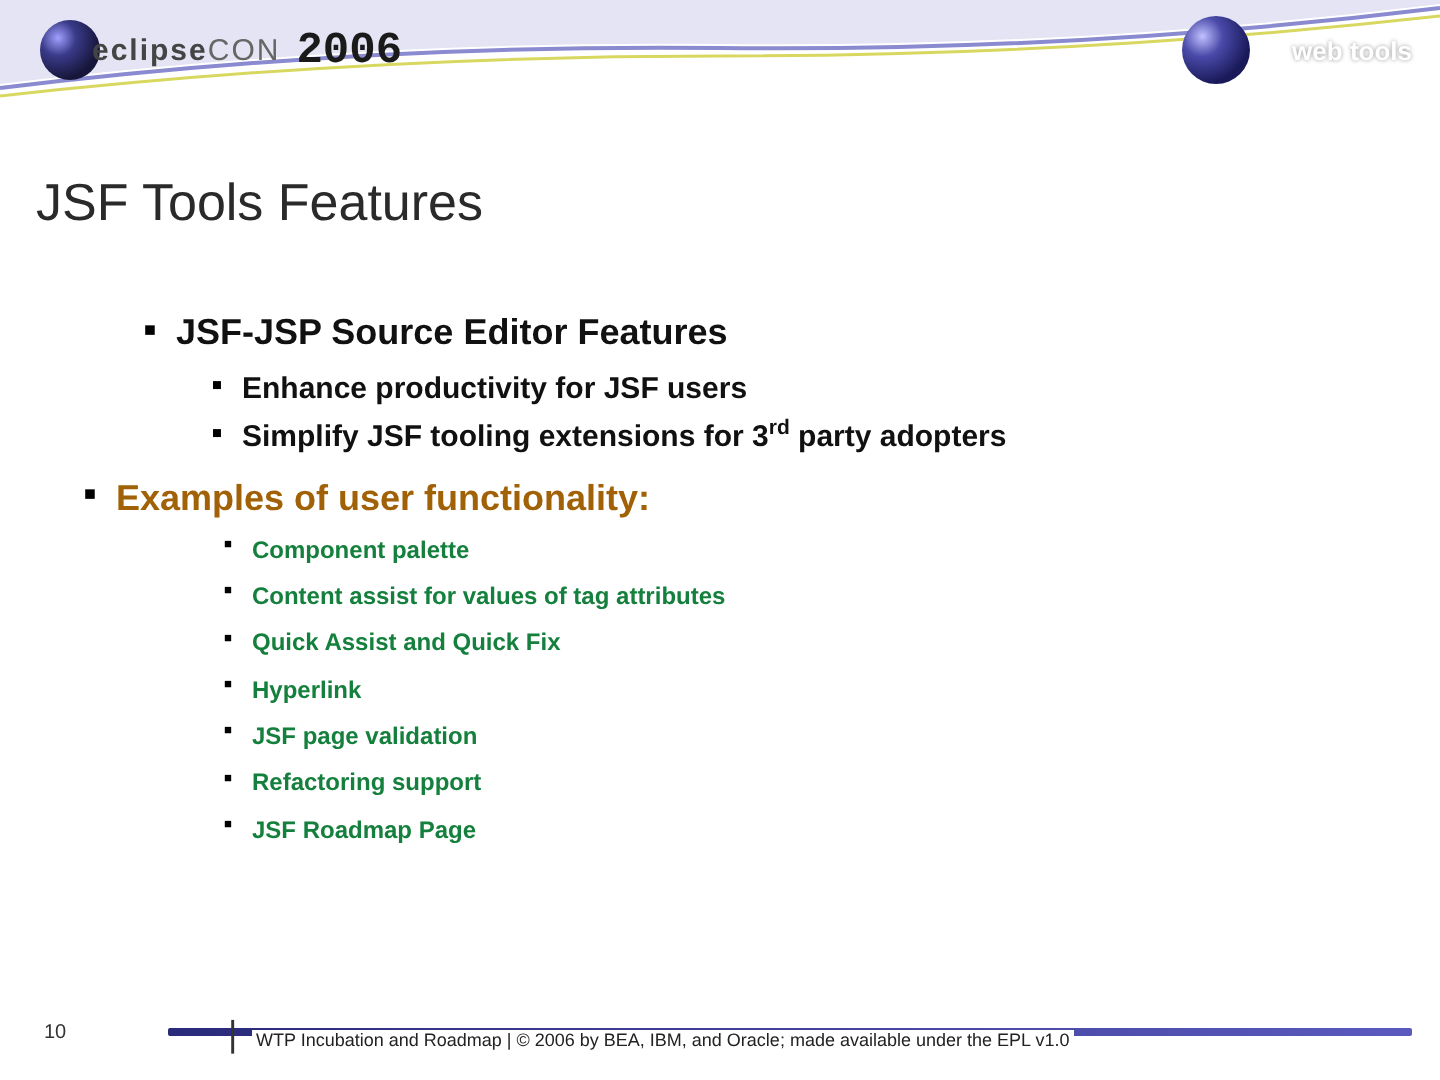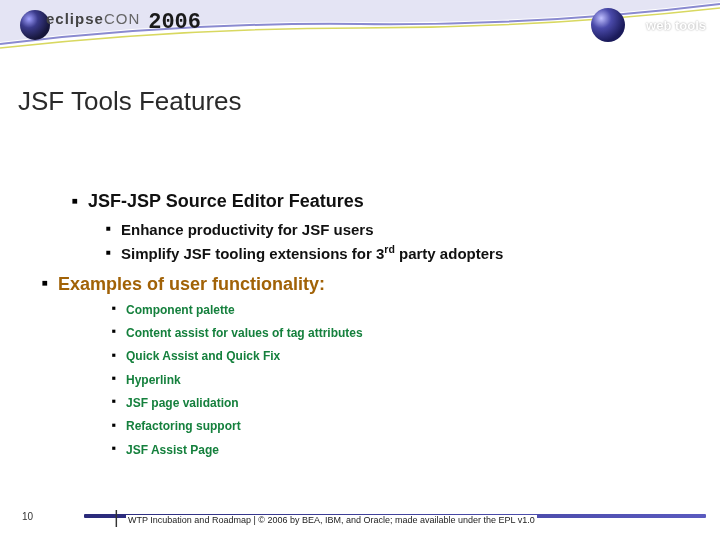--- a/index.html
+++ b/index.html
@@ -22,20 +22,21 @@
     top: 0;
     left: 0;
     width: 720px;
     height: 56px;
   }
   .eclipse-logo {
     position: absolute;
     left: 20px;
     top: 10px;
     display: flex;
+    align-items: center;
   }
   .eclipse-orb {
     width: 30px;
     height: 30px;
     background: radial-gradient(circle at 30% 30%, #a0a0ff 0%, #3a3a8a 30%, #16163a 70%);
     border-radius: 50%;
     display: inline-block;
     margin-right: -4px;
   }
   .eclipse-text {
@@ -84,21 +85,20 @@
     left: 18px;
     font-size: 26px;
     color: #2a2a2a;
     font-weight: normal;
   }
   .content {
     position: absolute;
     top: 156px;
     left: 72px;
     right: 20px;
-    margin-top: 35px;
   }
   .b1 {
     font-size: 18px;
     font-weight: bold;
     color: #111;
     margin-bottom: 6px;
   }
   .b1::before, .b2::before, .b3::before {
     content: "■";
     font-size: 0.55em;
@@ -210,21 +210,21 @@
   <div class="b2">Enhance productivity for JSF users</div>
   <div class="b2"><span>Simplify JSF tooling extensions for 3</span><sup>rd</sup><span> party adopters</span></div>
 
   <div class="b1-ex">Examples of user functionality:</div>
   <div class="b3">Component palette</div>
   <div class="b3">Content assist for values of tag attributes</div>
   <div class="b3">Quick Assist and Quick Fix</div>
   <div class="b3">Hyperlink</div>
   <div class="b3">JSF page validation</div>
   <div class="b3">Refactoring support</div>
-  <div class="b3">JSF Assist Page</div>
+  <div class="b3">JSF Roadmap Page</div>
 </div>
 
 <div class="footer">
   <div class="page-num">10</div>
   <div class="footer-bar"></div>
   <div class="footer-divider">|</div>
   <div class="footer-text">WTP Incubation and Roadmap  |  © 2006 by BEA, IBM, and Oracle; made available under the EPL v1.0</div>
 </div>
 
 </body></html>

